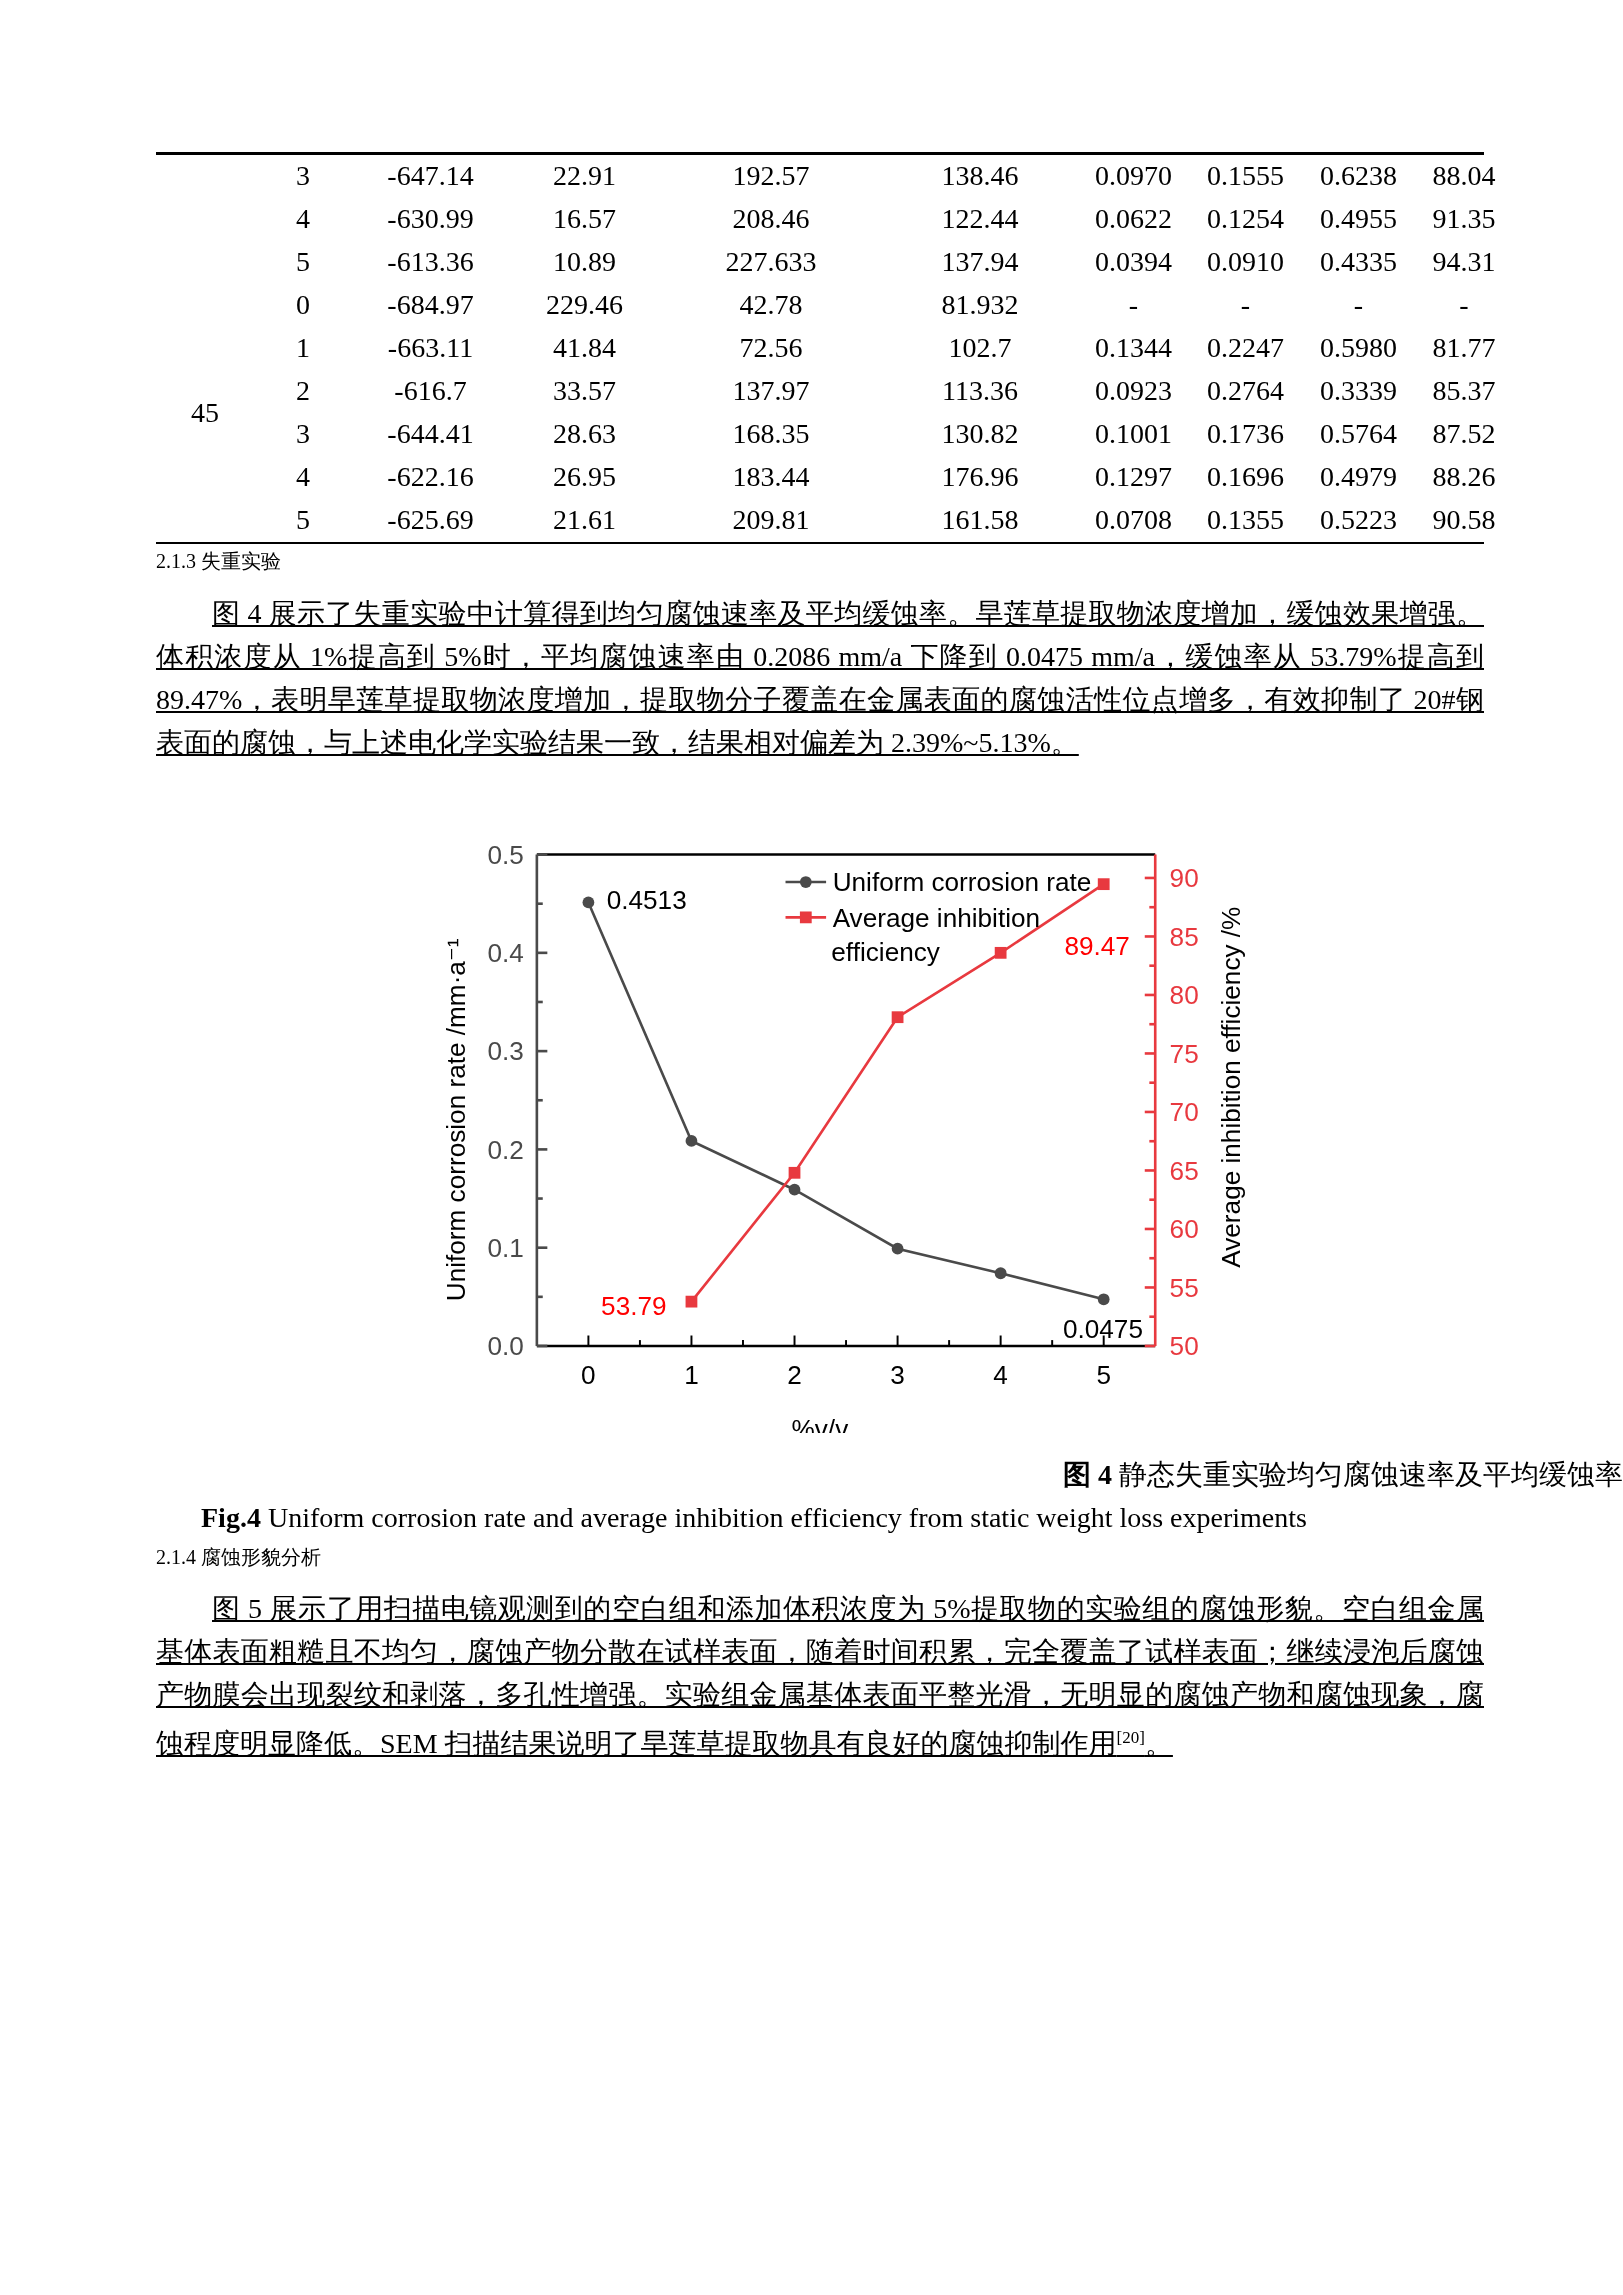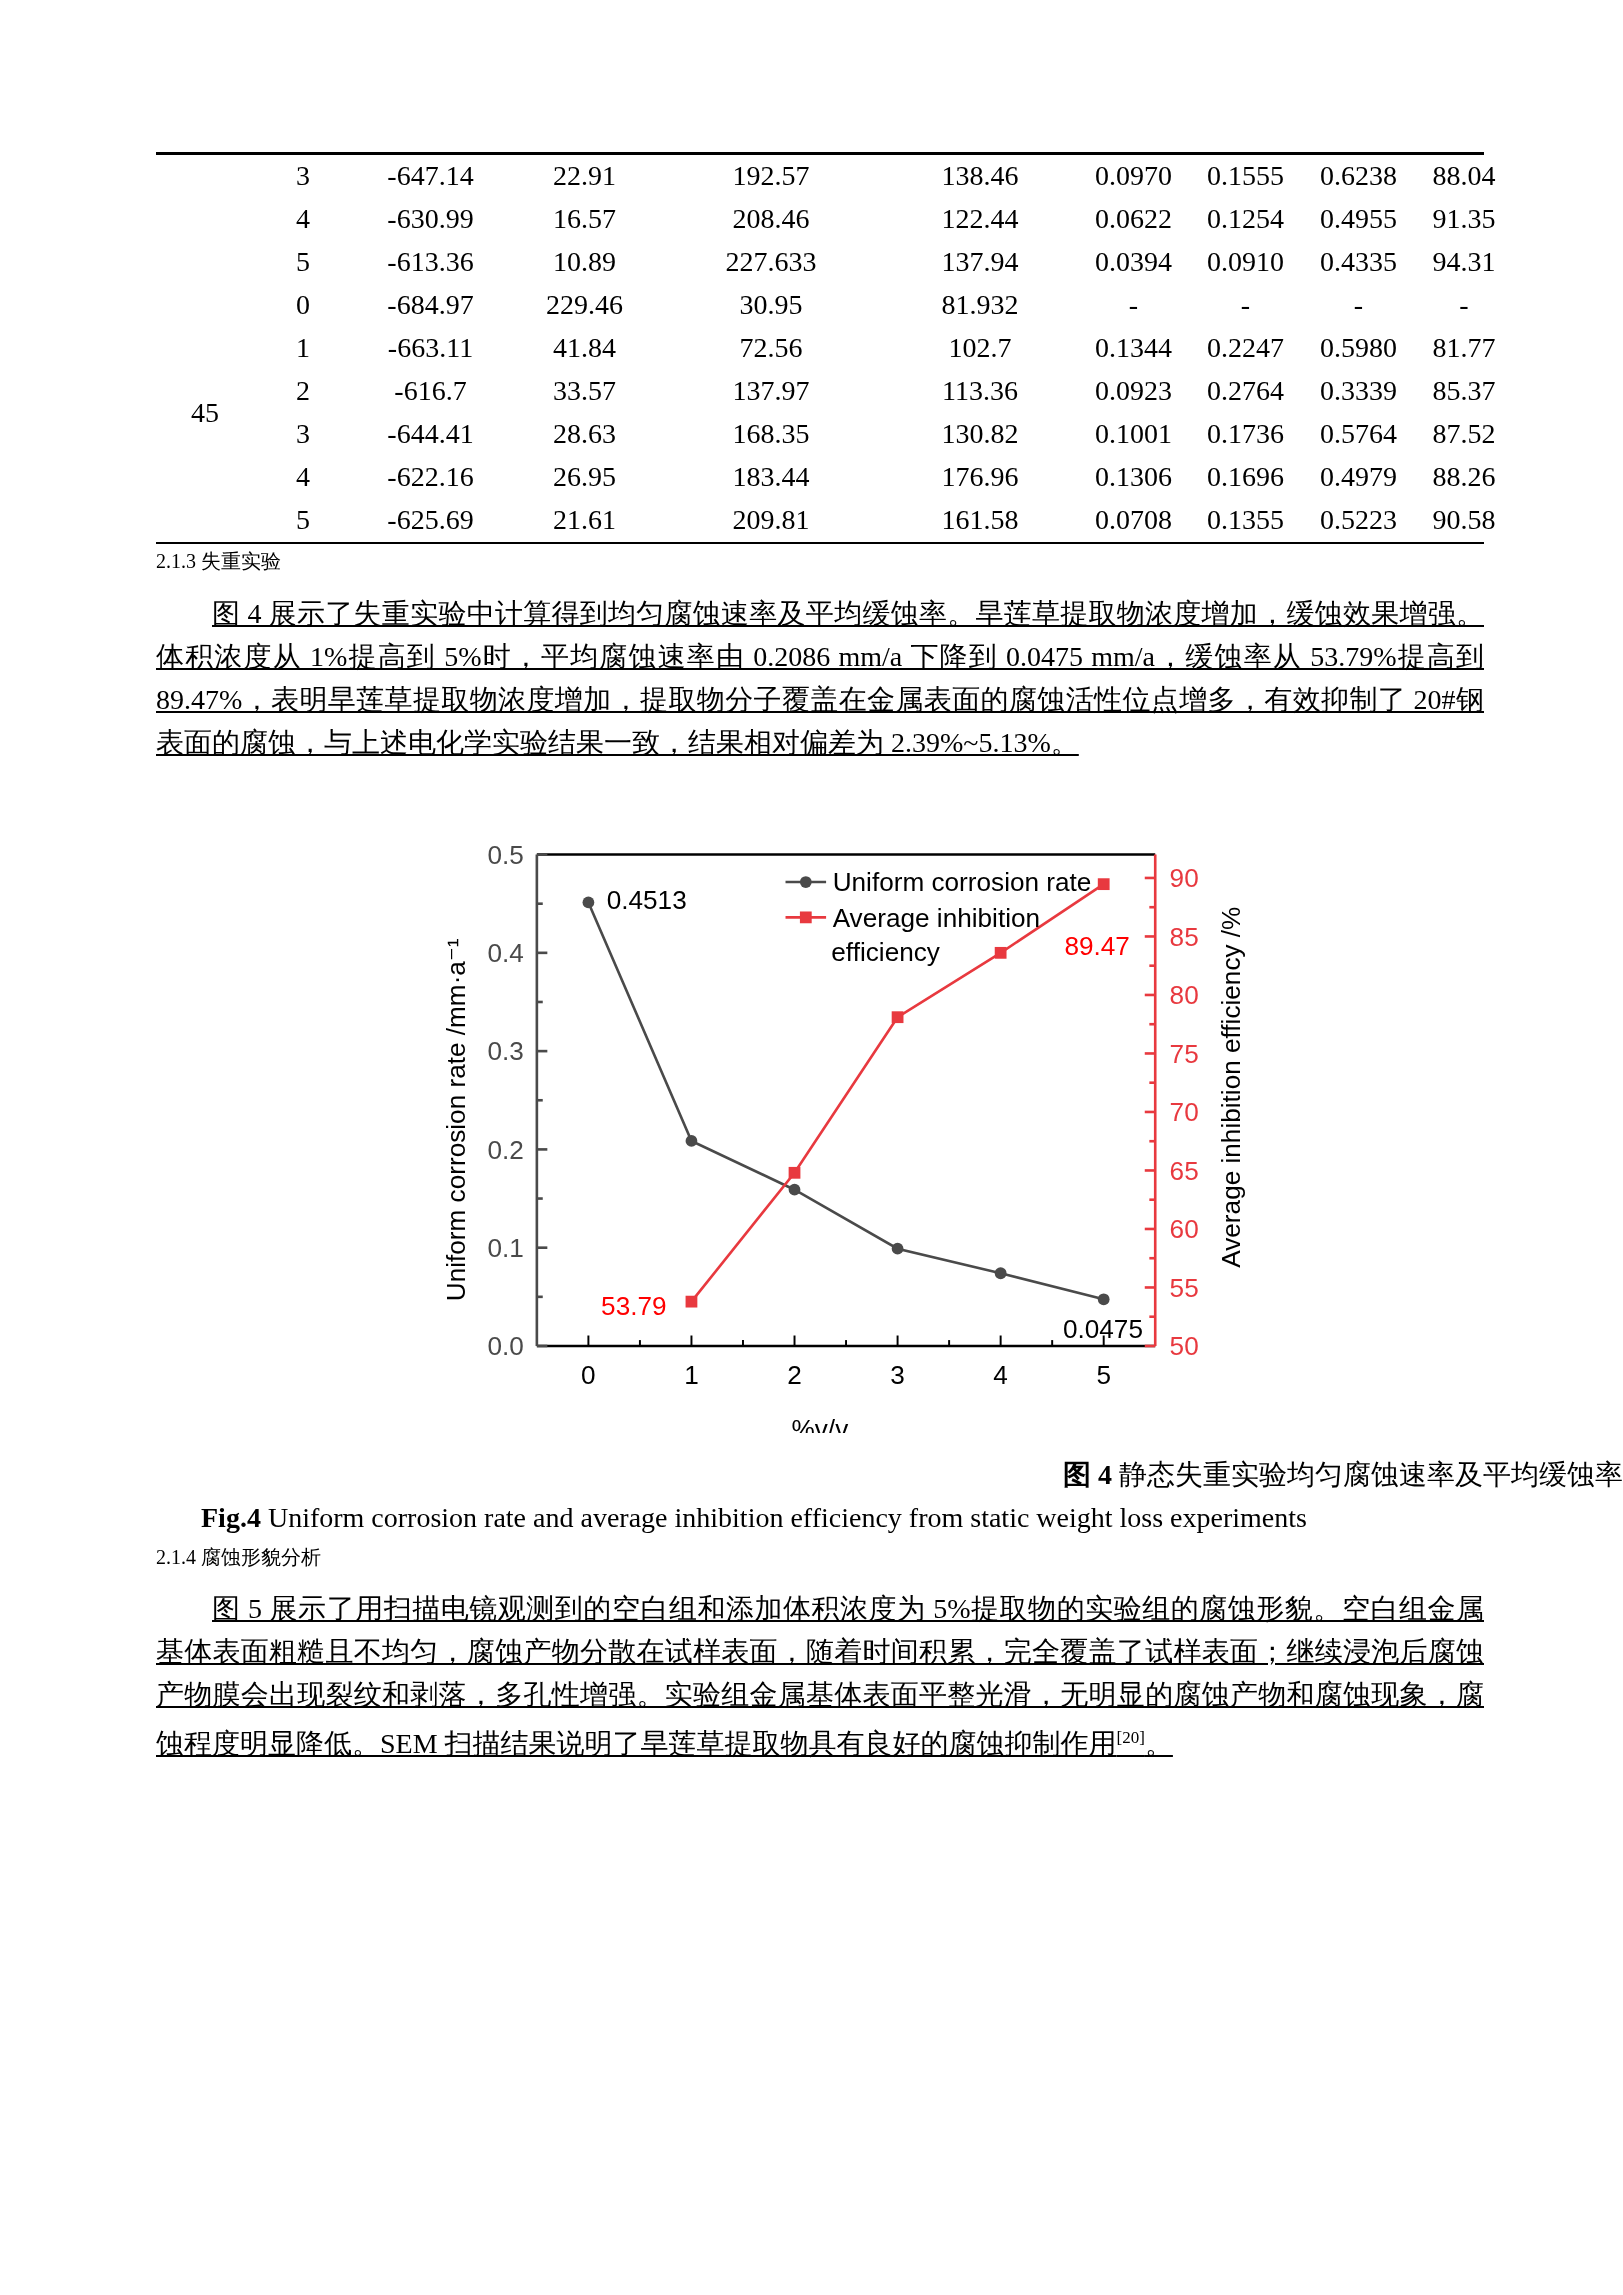--- a/index.html
+++ b/index.html
@@ -76,21 +76,21 @@
           <td>0.0394</td>
           <td>0.0910</td>
           <td>0.4335</td>
           <td>94.31</td>
         </tr>
         <tr>
           <td rowspan="6">45</td>
           <td>0</td>
           <td>-684.97</td>
           <td>229.46</td>
-          <td>30.95</td>
+          <td>42.78</td>
           <td>81.932</td>
           <td>-</td>
           <td>-</td>
           <td>-</td>
           <td>-</td>
         </tr>
         <tr>
           <td>1</td>
           <td>-663.11</td>
           <td>41.84</td>
@@ -122,21 +122,21 @@
           <td>0.1736</td>
           <td>0.5764</td>
           <td>87.52</td>
         </tr>
         <tr>
           <td>4</td>
           <td>-622.16</td>
           <td>26.95</td>
           <td>183.44</td>
           <td>176.96</td>
-          <td>0.1306</td>
+          <td>0.1297</td>
           <td>0.1696</td>
           <td>0.4979</td>
           <td>88.26</td>
         </tr>
         <tr>
           <td>5</td>
           <td>-625.69</td>
           <td>21.61</td>
           <td>209.81</td>
           <td>161.58</td>

